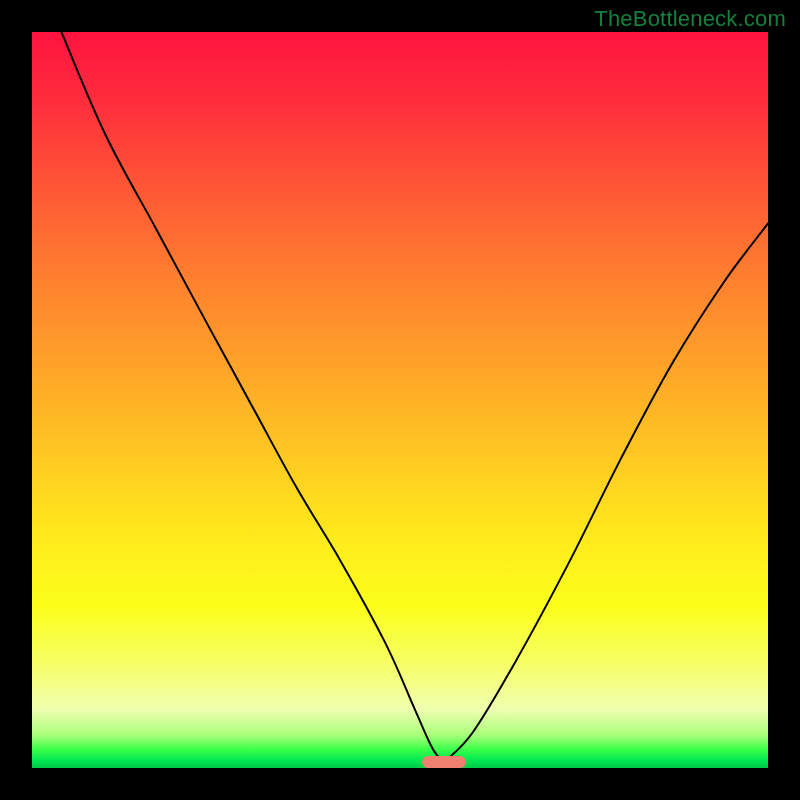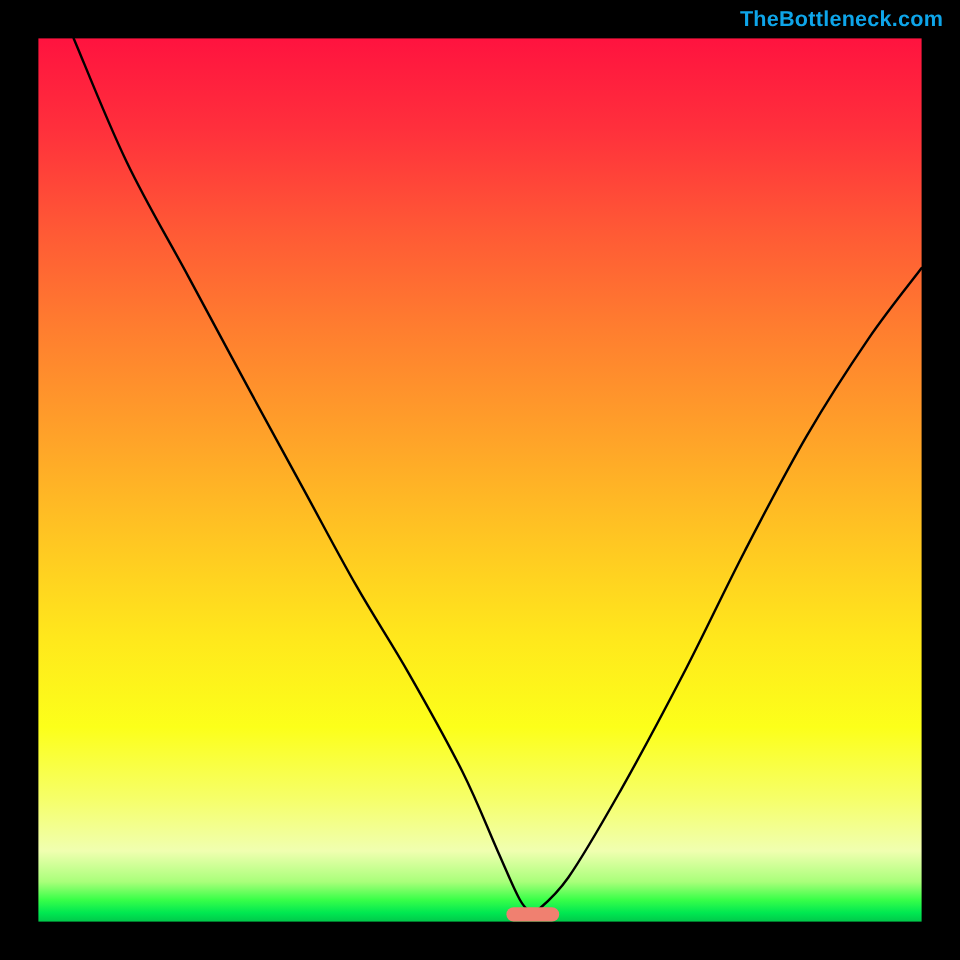--- a/index.html
+++ b/index.html
@@ -14,23 +14,23 @@
   .frame {
     position: relative;
     width: 800px;
     height: 800px;
     background: #000000;
   }
   .watermark {
     position: absolute;
     top: 6px;
     right: 14px;
-    color: #0ea5e9;
-    font-size: 18px;
-    font-weight: 700;
+    color: #15803d;
+    font-size: 22px;
+    font-weight: 400;
     letter-spacing: 0.2px;
     user-select: none;
   }
   .plot-area {
     position: absolute;
     left: 32px;
     top: 32px;
     width: 736px;
     height: 736px;
     

